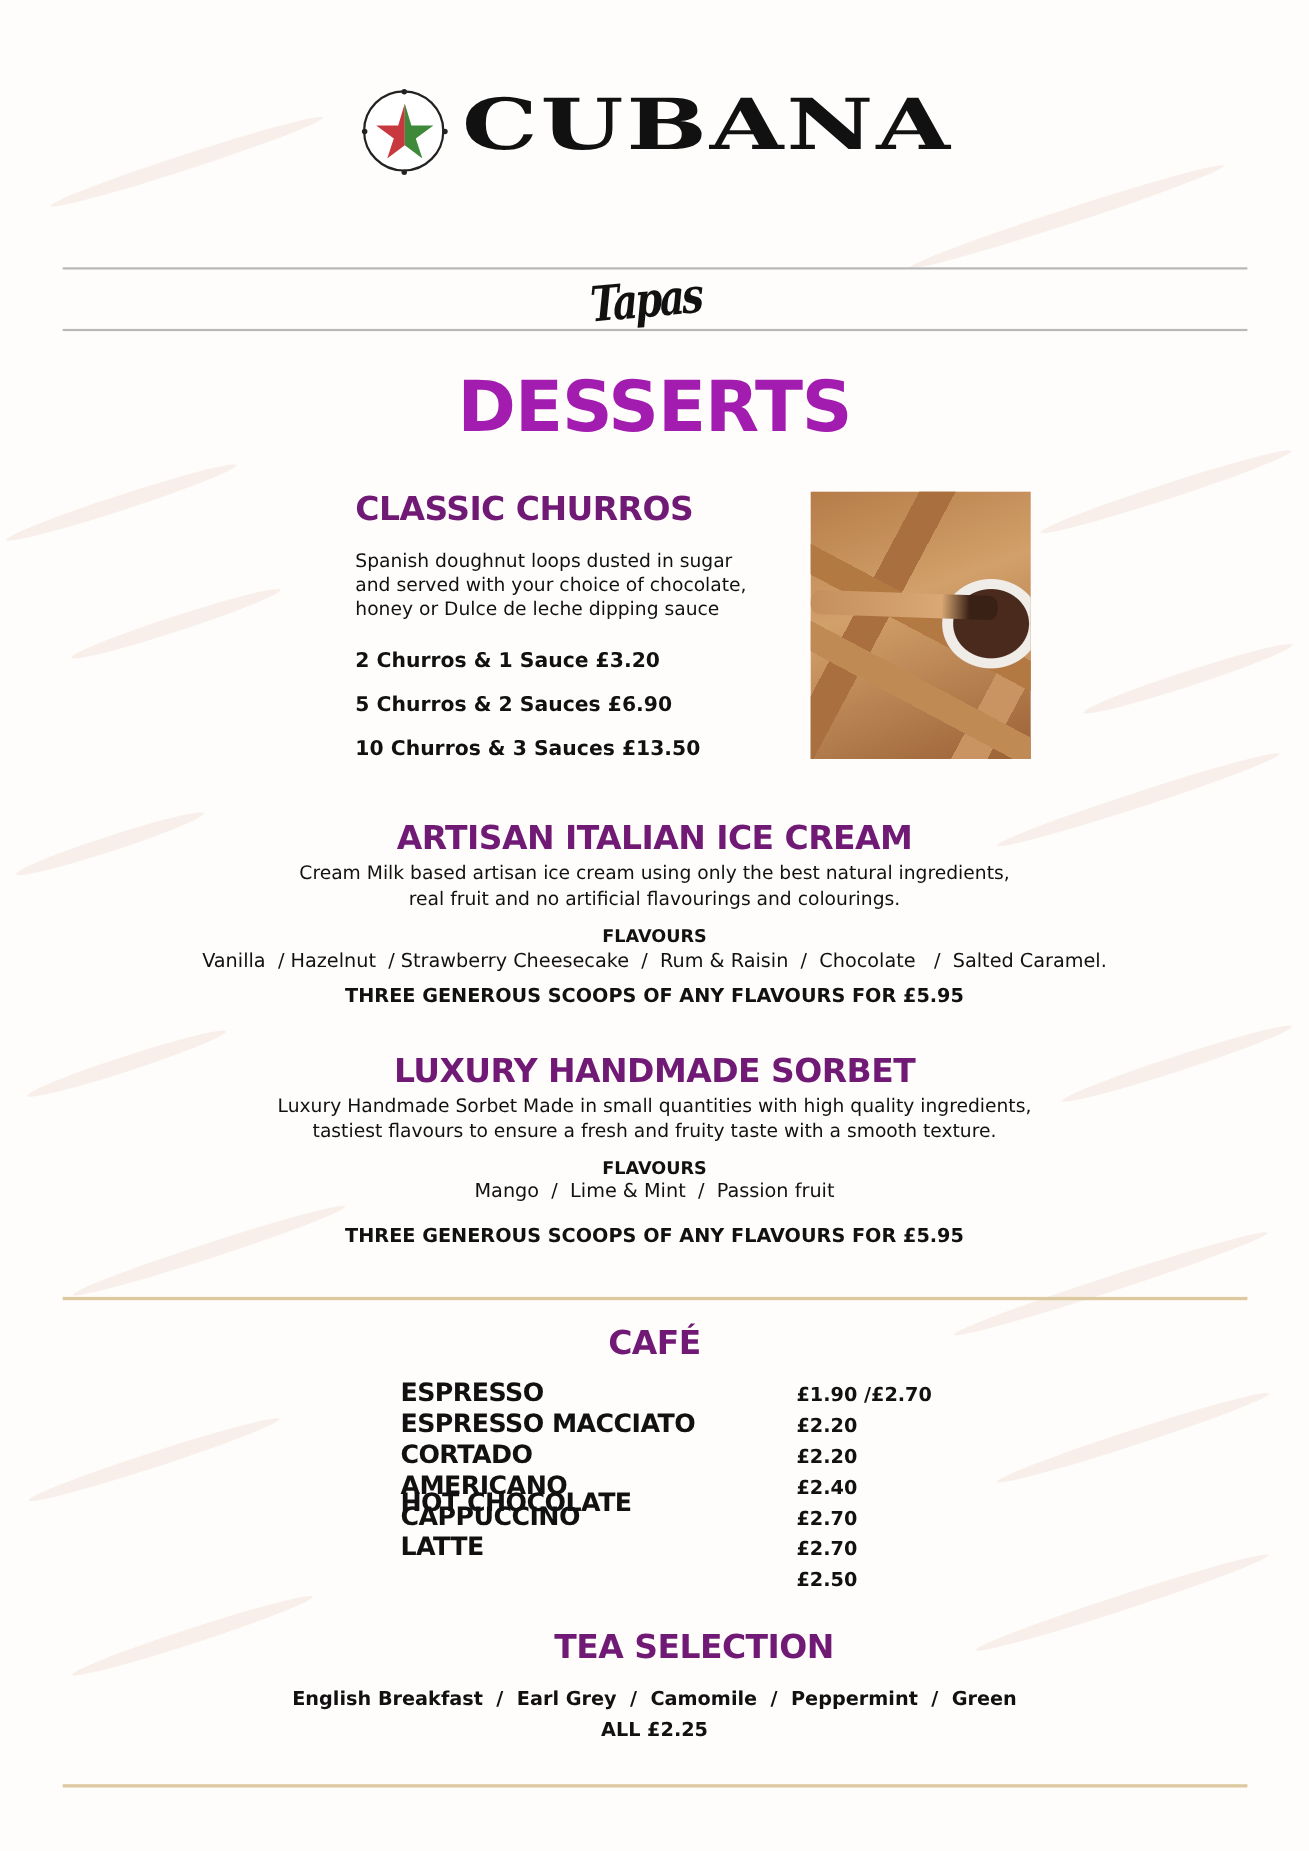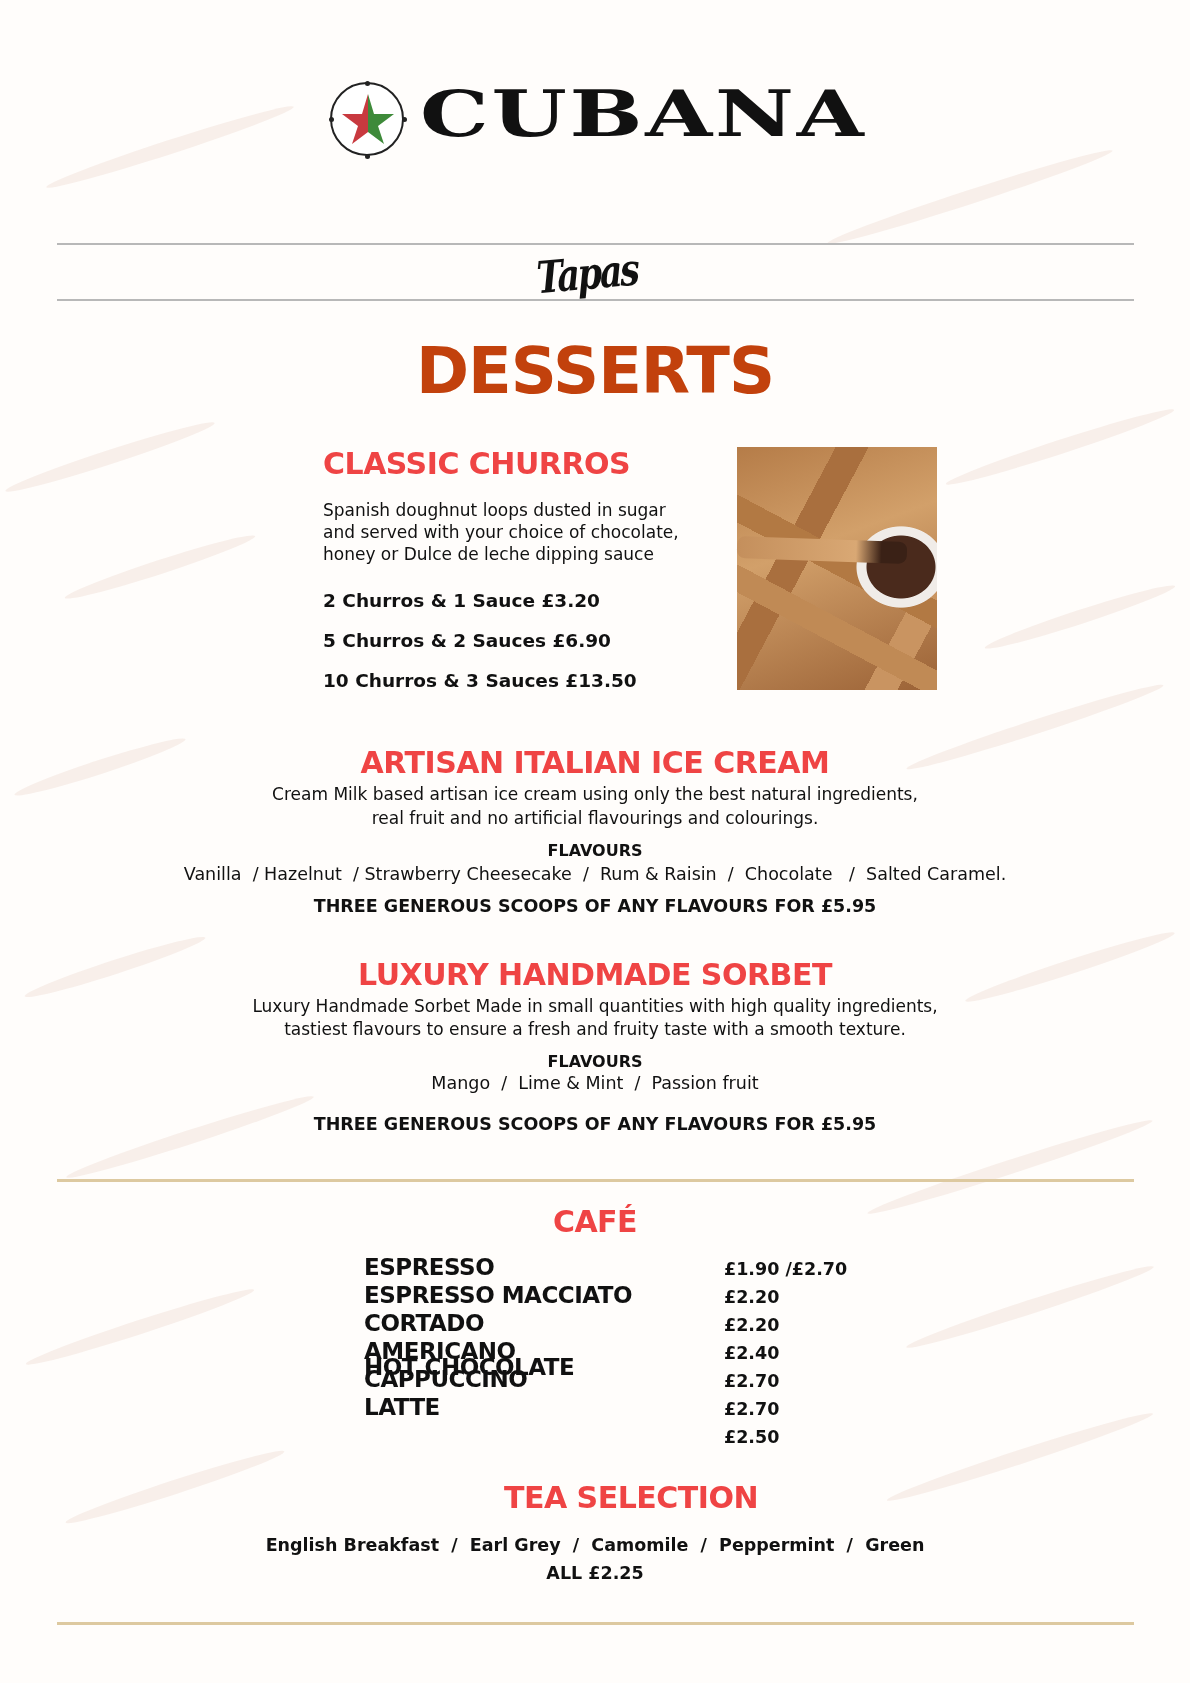--- a/index.html
+++ b/index.html
@@ -55,25 +55,25 @@
   .terrace .script {
     font-family: "DejaVu Serif", "Liberation Serif", serif; font-style: italic;
     font-weight: bold; font-size: 44px; color: #111; margin-right: 16px;
     transform: scaleX(0.8) rotate(-4deg); letter-spacing: -3px;
   }
   .terrace .sub {
     font-size: 19px; font-weight: bold; letter-spacing: 9.5px; color: #111;
   }
 
   .desserts-title {
-    top: 334px; font-size: 64px; font-weight: bold; color: #c2410c;
+    top: 334px; font-size: 64px; font-weight: bold; color: #a21caf;
     font-family: "DejaVu Sans", "Liberation Sans", sans-serif; letter-spacing: -1px;
   }
 
-  .h2 { font-weight: bold; font-size: 30px; color: #ef4444; letter-spacing: -0.5px; }
+  .h2 { font-weight: bold; font-size: 30px; color: #701a75; letter-spacing: -0.5px; }
   .body-txt { font-size: 17px; line-height: 22px; color: #111; }
   .price-line { font-size: 18.5px; font-weight: bold; color: #111; }
 
   .churros-img {
     position: absolute; left: 737px; top: 447px; width: 200px; height: 243px;
     background:
       radial-gradient(ellipse 46px 42px at 164px 120px, #4a2a1c 0 34px, #f0ece8 35px 44px, transparent 45px),
       linear-gradient(28deg, transparent 0 28%, #c08a55 28% 36%, transparent 36% 48%, #b27943 48% 56%, transparent 56%),
       linear-gradient(-62deg, transparent 0 12%, #c99461 12% 22%, transparent 22% 60%, #a96f3e 60% 70%, transparent 70%),
       linear-gradient(160deg, #b57c48 0%, #d2a06a 40%, #9b6236 100%);

